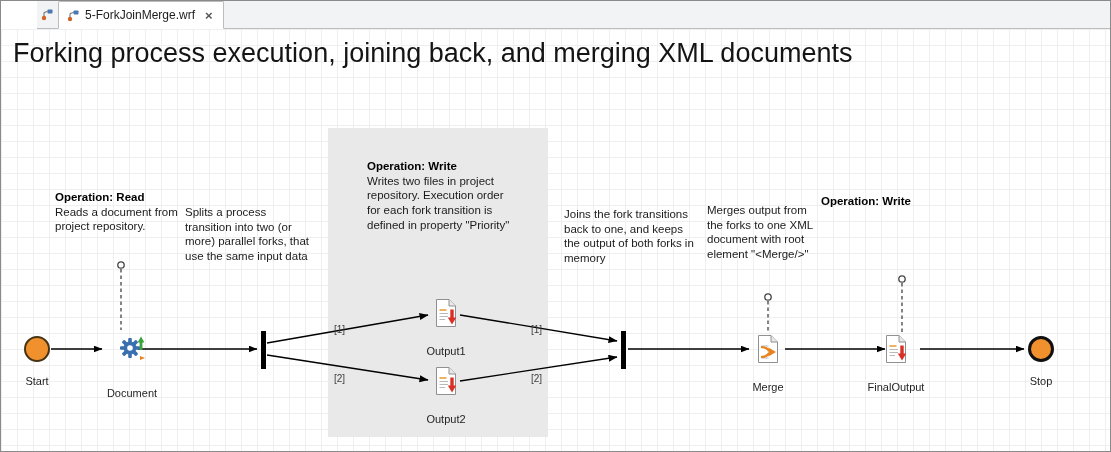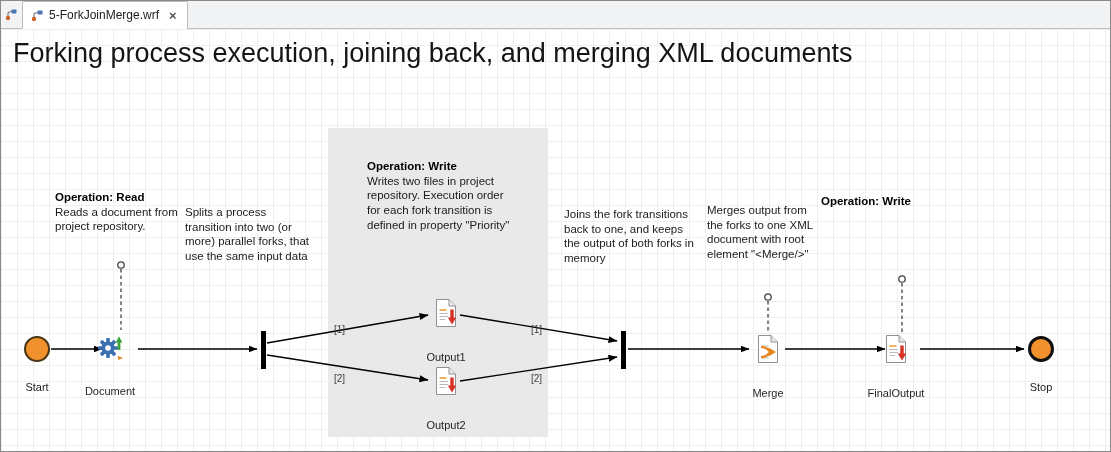--- a/index.html
+++ b/index.html
@@ -15,20 +15,21 @@
     position:relative;
     overflow:hidden;
   }
   
   .tabbar {
     height:28px;
     background:#f2f3f4;
     border-bottom:1px solid #bcbcbc;
     display:flex;
     align-items:stretch;
+    margin-left:36px;
   }
   .editor-icon-wrap {
     align-self:center;
     margin:0 4px 0 3px;
     width:14px; height:14px;
     display:flex; align-items:center; justify-content:center;
   }
   .tab {
     display:flex;
     align-items:center;
@@ -79,21 +80,21 @@
     font-size:11.5px; line-height:1.28; color:#1b1b1b;
   }
   .ann-header { font-weight:bold; color:#000; }
   
   .node {
     position:absolute; z-index:4;
     width:90px;
     display:flex; flex-direction:column; align-items:center;
     cursor:pointer;
   }
-  .node-label { margin-top:19px; font-size:11px; color:#1f1f1f; white-space:nowrap; }
+  .node-label { margin-top:13px; font-size:11px; color:#1f1f1f; white-space:nowrap; }
   .circle-start {
     width:26px; height:26px; border-radius:50%;
     background:#F0912D; border:2px solid #473414;
   }
   .circle-stop {
     width:26px; height:26px; border-radius:50%;
     background:#F0912D; border:3px solid #101010;
   }
   .bar {
     position:absolute; z-index:4;
@@ -194,21 +195,21 @@
     <div class="branch-label" style="left:530px; top:344px;">[2]</div>
 
     <div class="bar" style="left:260px; top:302px;"></div>
     <div class="bar" style="left:620px; top:302px;"></div>
 
     <div class="node" style="left:-9px; top:307px;">
       <div class="circle-start"></div>
       <div class="node-label">Start</div>
     </div>
 
-    <div class="node" style="left:64px; top:303px;">
+    <div class="node" style="left:86px; top:303px;gap:8px;">
       <span>
         <svg width="30" height="30" viewBox="0 0 30 30">
           <g fill="#3A6FB0">
             <rect x="3" y="14.2" width="20" height="3.6" rx="1"></rect>
             <rect x="3" y="14.2" width="20" height="3.6" rx="1" transform="rotate(45 13 16)"></rect>
             <rect x="3" y="14.2" width="20" height="3.6" rx="1" transform="rotate(90 13 16)"></rect>
             <rect x="3" y="14.2" width="20" height="3.6" rx="1" transform="rotate(135 13 16)"></rect>
             <circle cx="13" cy="16" r="6.5"></circle>
           </g>
           <circle cx="13" cy="16" r="2.8" fill="#fff"></circle>

